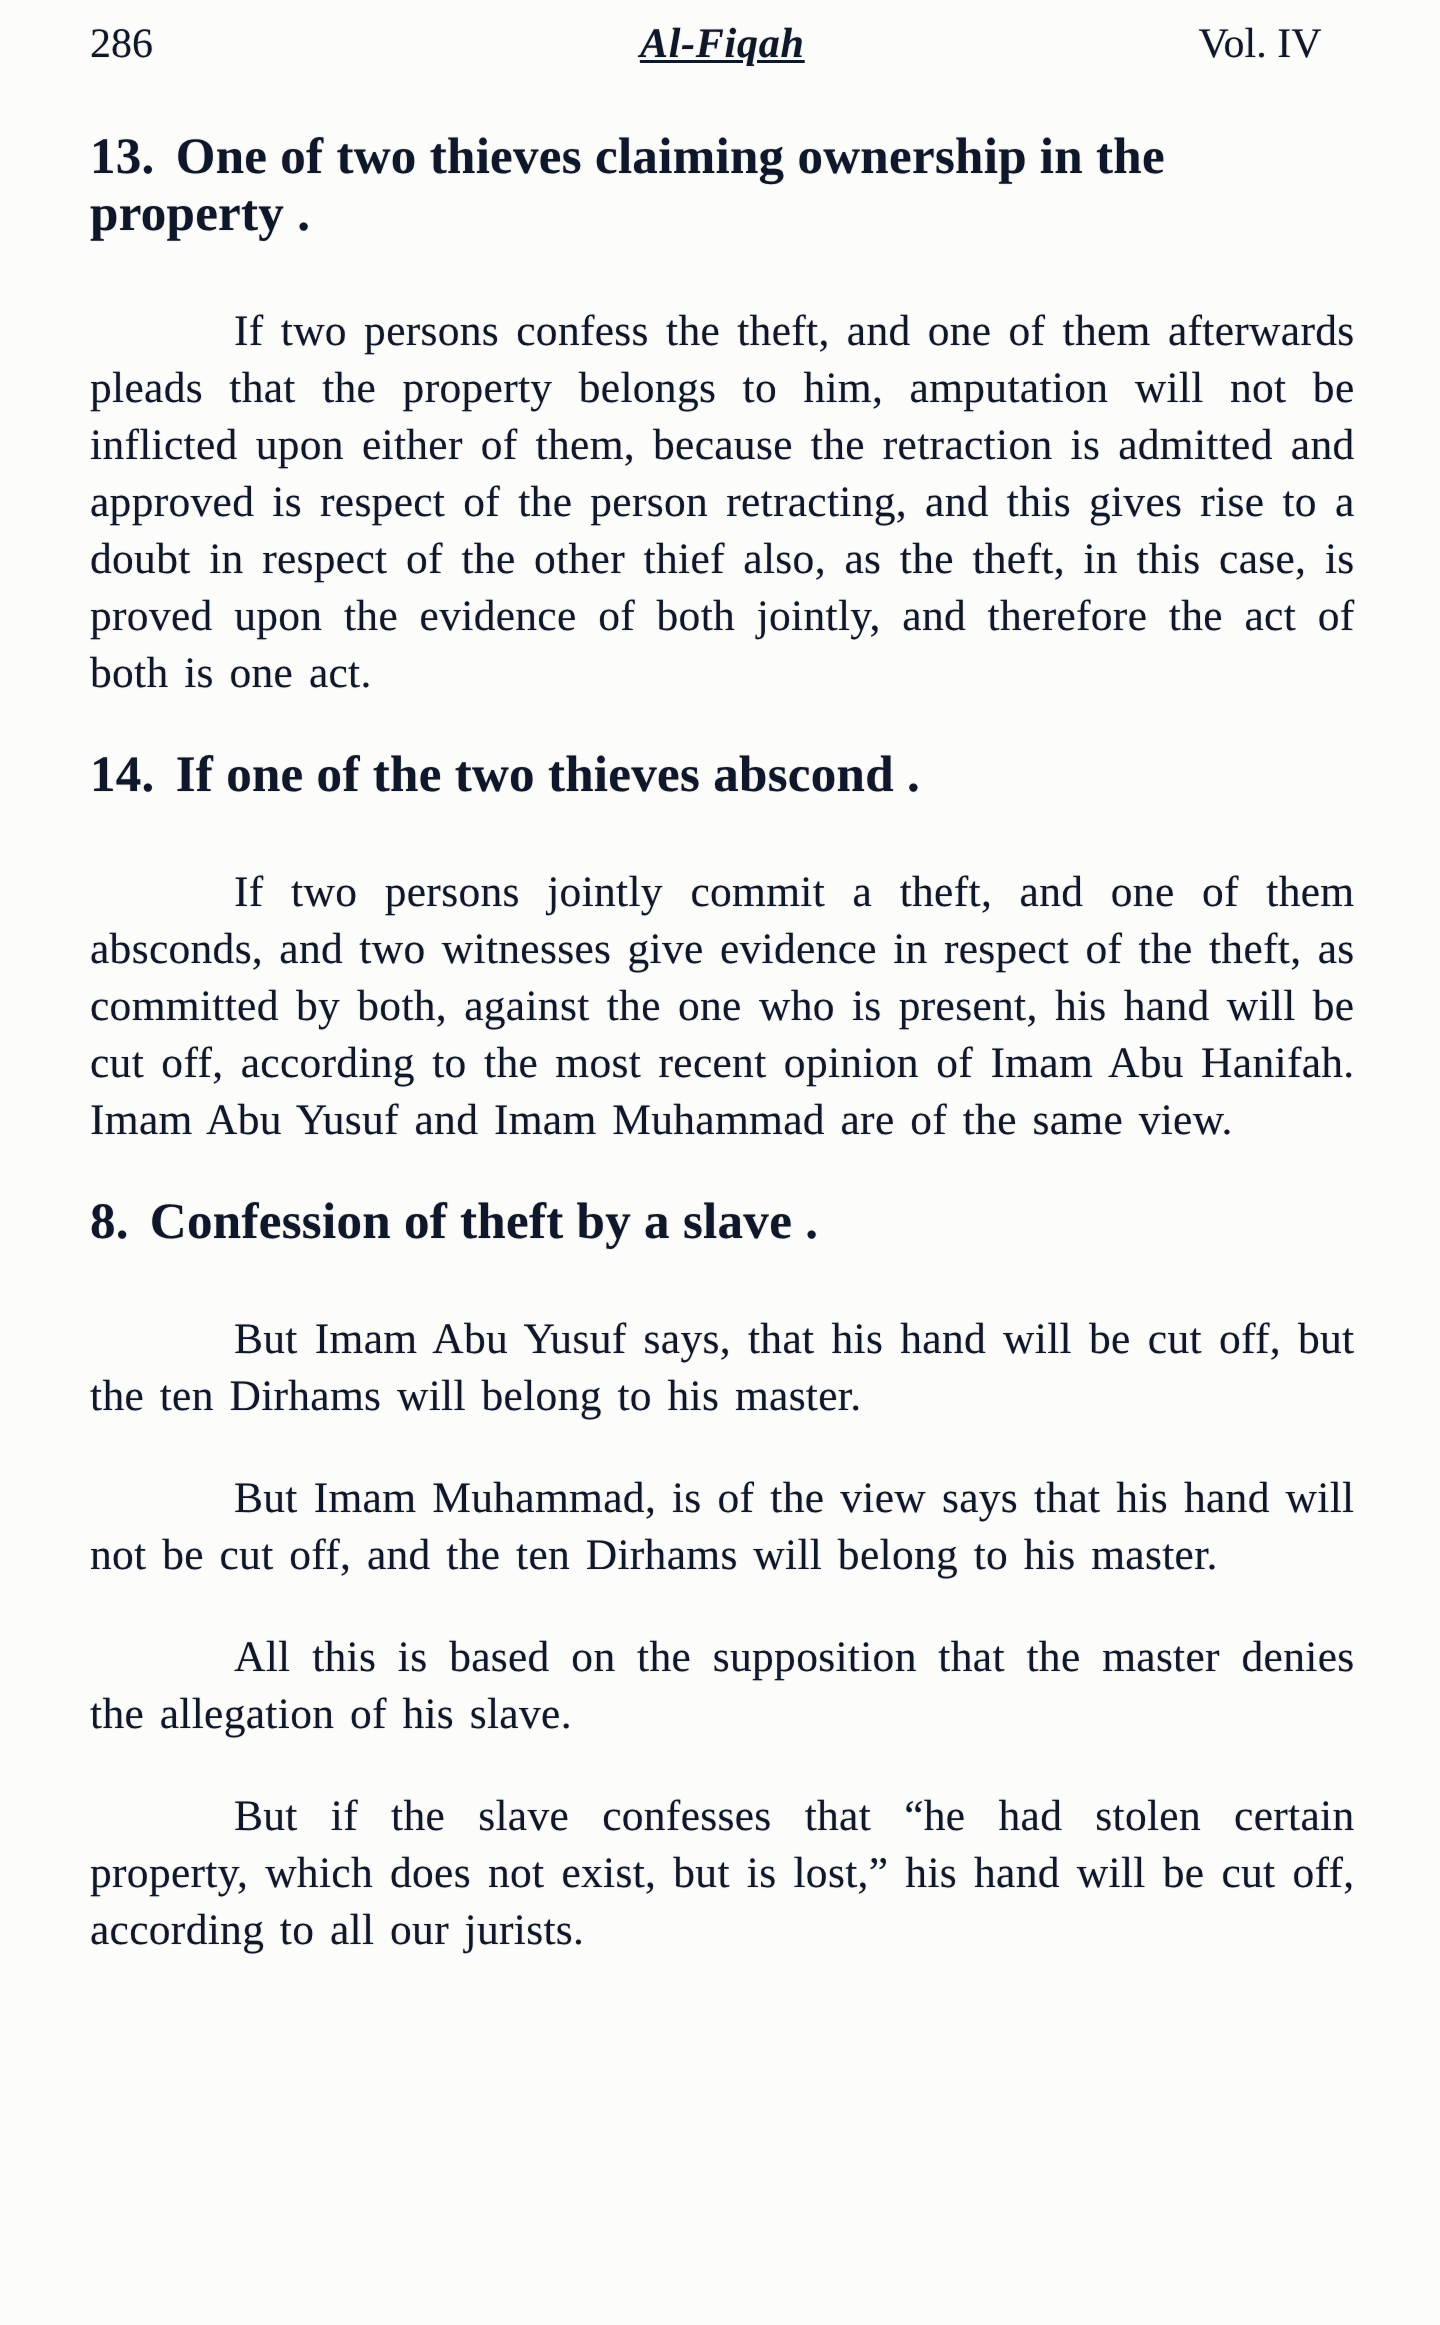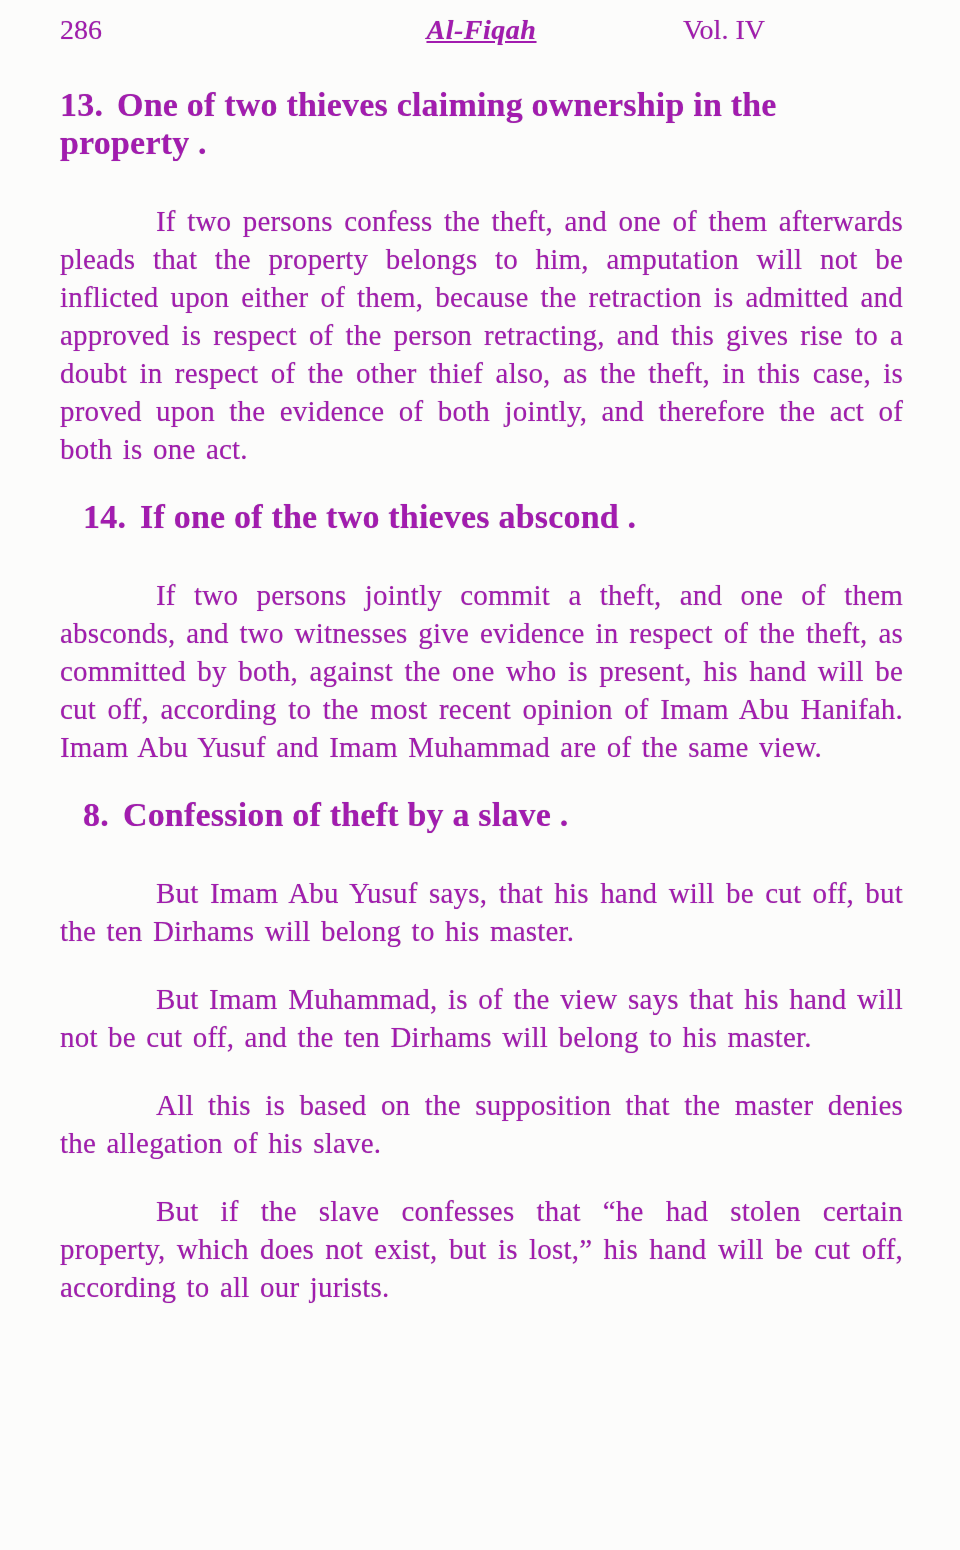--- a/index.html
+++ b/index.html
@@ -12,21 +12,21 @@
     box-sizing: border-box;
     width: 960px;
     height: 1550px;
     margin: 0 auto;
     padding: 14px 57px 0 60px;
     background: #fcfcfb;
     overflow: hidden;
     font-family: "Liberation Serif", "DejaVu Serif", serif;
     font-size: 29px;
     line-height: 38px;
-    color: #a21caf;
+    color: #0f172a;
     text-shadow: 0 0 1px rgba(0,0,0,0.30);
   }
   .page-header {
     display: flex;
     align-items: baseline;
     font-size: 28px;
     line-height: 32px;
     margin-bottom: 40px;
   }
   .page-number {
@@ -36,35 +36,34 @@
   .book-title {
     flex: 1;
     text-align: center;
     font-style: italic;
     font-weight: bold;
     letter-spacing: 0.5px;
     text-decoration: underline;
   }
   .volume {
     width: 220px;
-    text-align: left;
+    text-align: right;
     padding-right: 22px;
     box-sizing: border-box;
   }
   h2.heading {
     font-size: 34px;
     line-height: 38px;
     font-weight: bold;
     text-align: left;
     margin: 0 0 40px 0;
     letter-spacing: 0.2px;
   }
   section + section h2.heading {
     margin-top: 16px;
-    margin-left: 23px;
   }
   .h-num {
     margin-right: 14px;
   }
   p.para {
     margin: 0 0 30px 0;
     text-align: justify;
     text-indent: 96px;
     word-spacing: 3px;
     letter-spacing: 0.2px;

